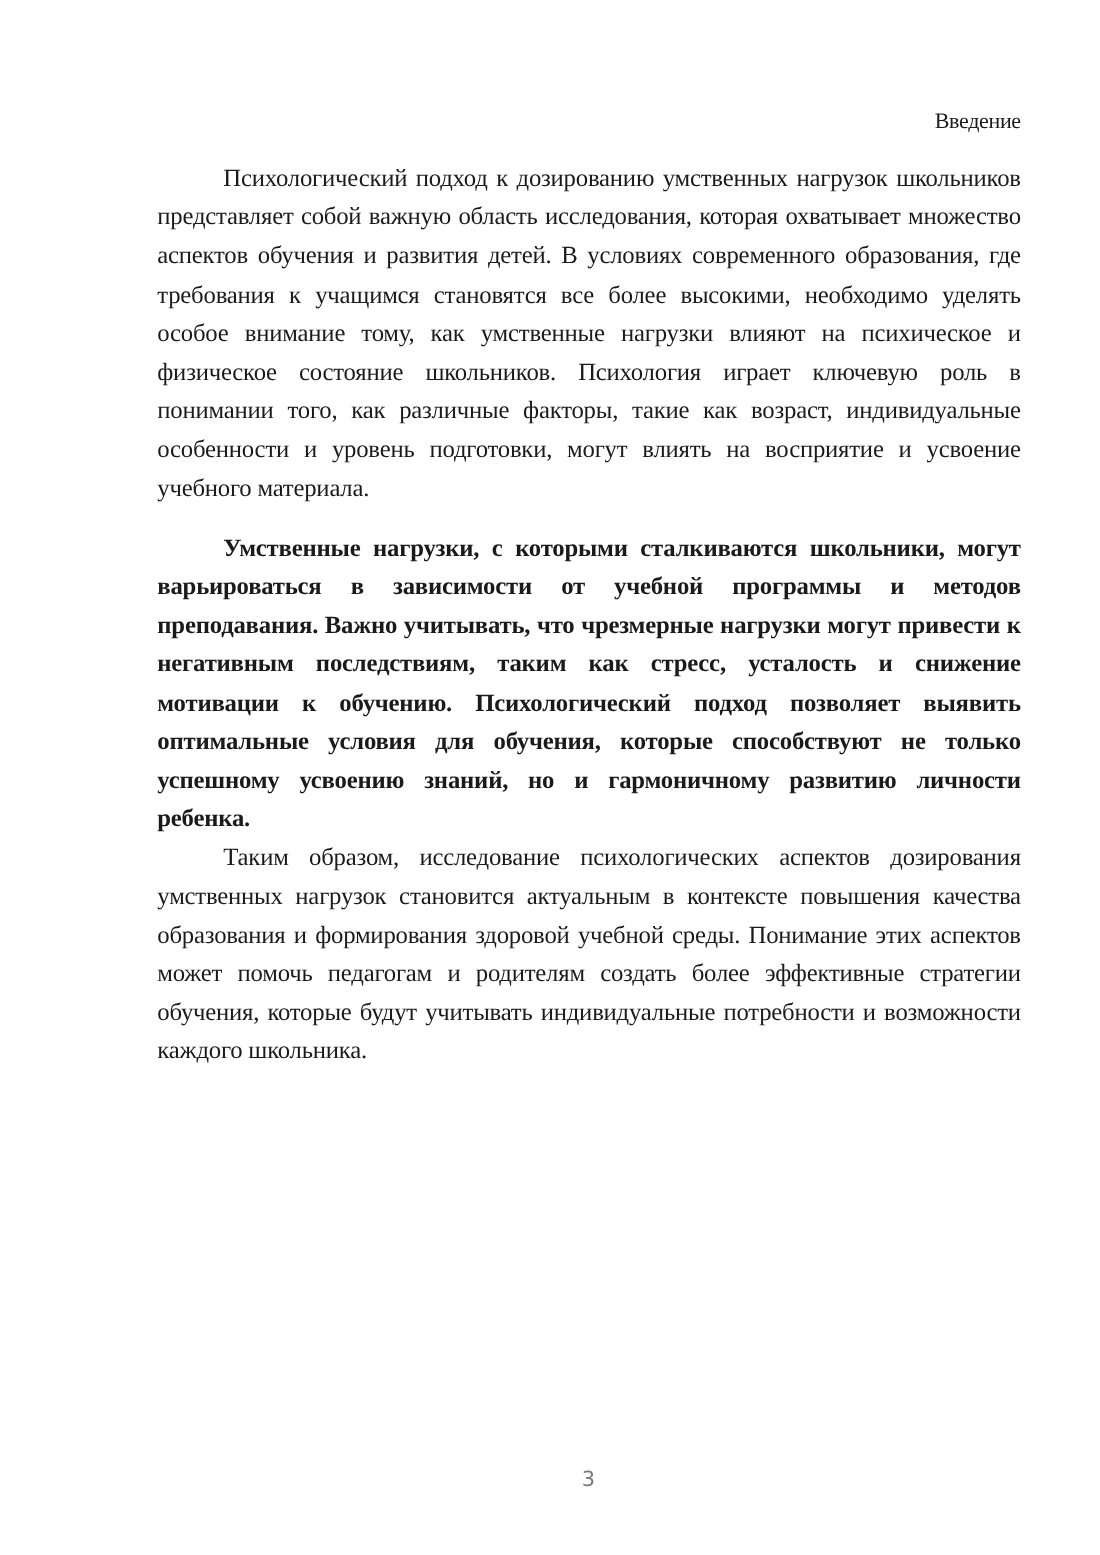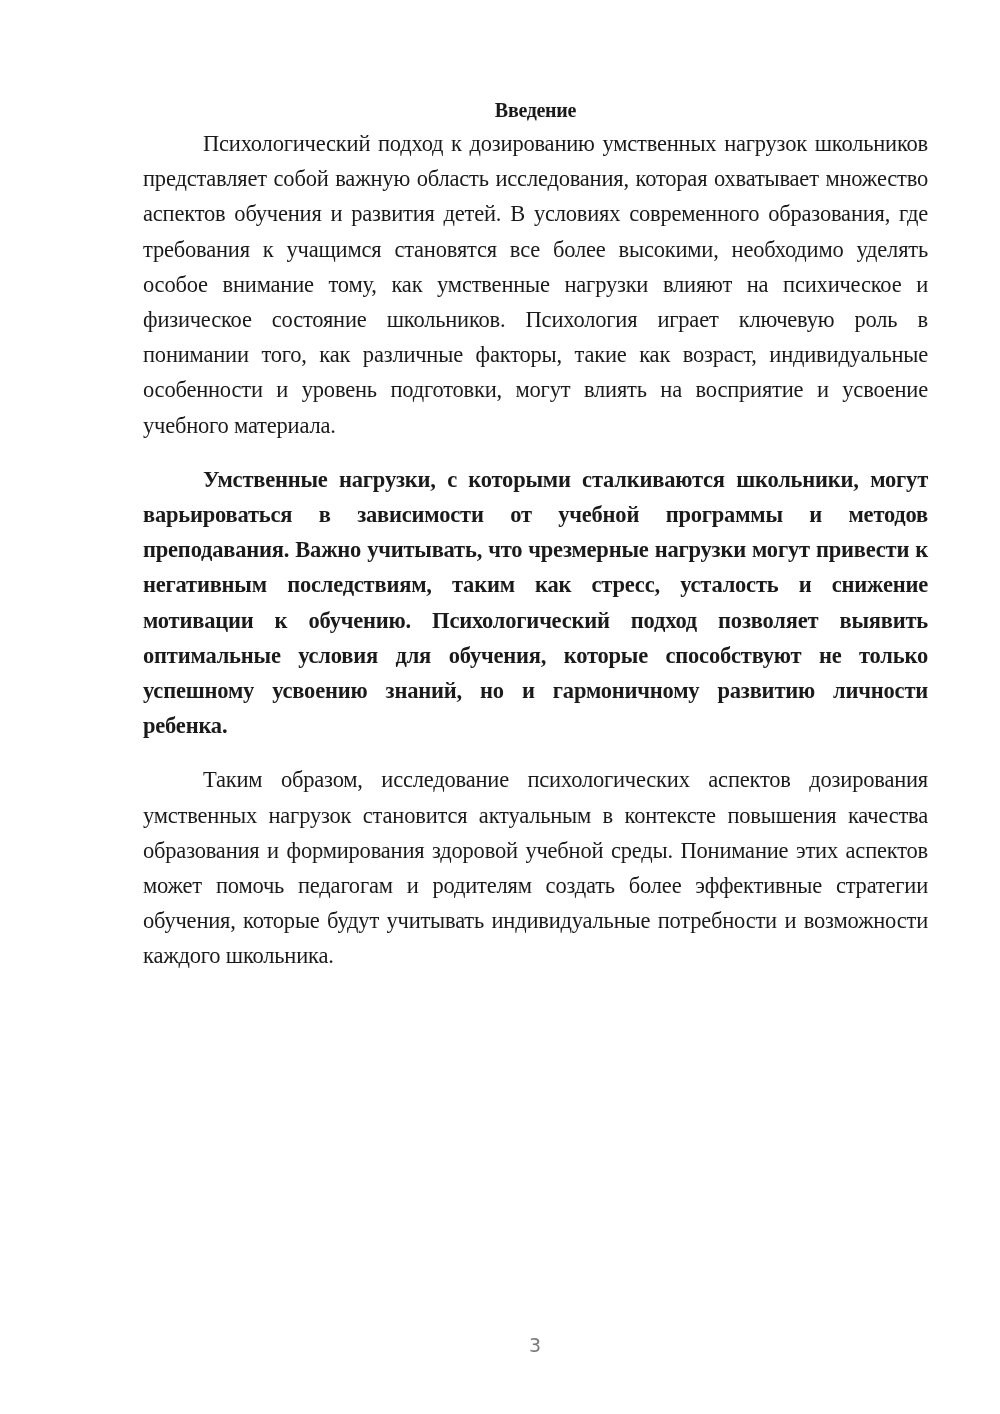--- a/index.html
+++ b/index.html
@@ -15,39 +15,39 @@
       font-family: "Liberation Serif", "DejaVu Serif", serif;
       color: #1a1a1a;
     }
     .page {
       position: absolute;
       left: 143px;
       top: 94px;
       width: 785px;
     }
     .title {
-      text-align: center;
-      font-weight: bold;
+      text-align: right;
+      font-weight: normal;
       font-size: 20px;
       line-height: 32px;
       margin: 0 0 0 0;
       letter-spacing: -0.3px;
       padding-left: 0;
     }
     .para {
       font-size: 22.5px;
       line-height: 35.2px;
       text-align: justify;
       text-indent: 60px;
       margin: 0;
       letter-spacing: -0.2px;
     }
-    .p1 { }
+    .p1 { margin-top: 18px; }
     .p2 { margin-top: 19px; font-weight: bold; }
-    .p3 { margin-top: 19px; }
+    .p3 { }
     .page-number {
       position: absolute;
       left: 0;
       width: 1070px;
       top: 1334px;
       text-align: center;
       font-family: "DejaVu Sans", sans-serif;
       font-size: 19px;
       color: #7a7a7a;
     }

